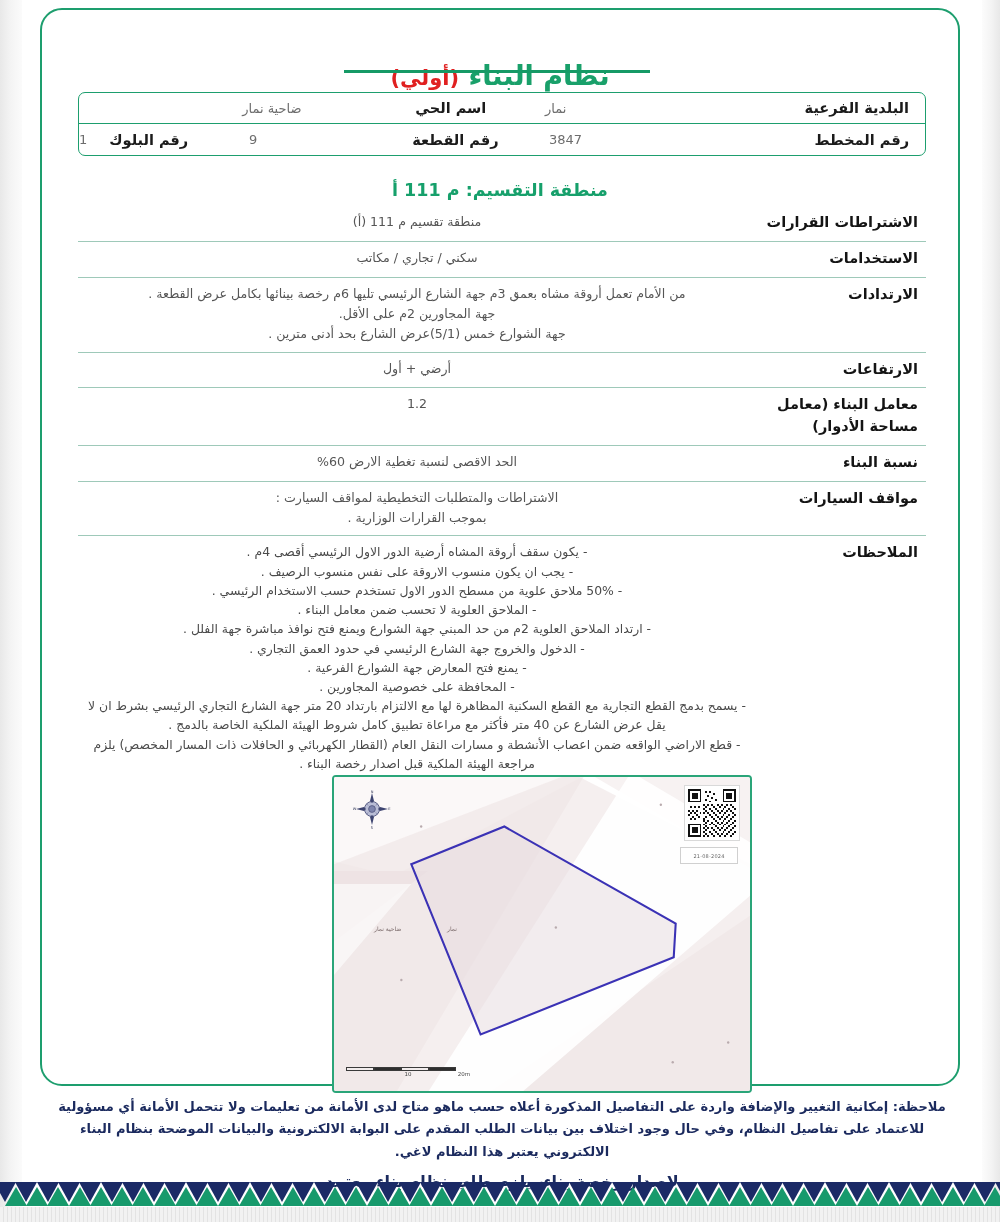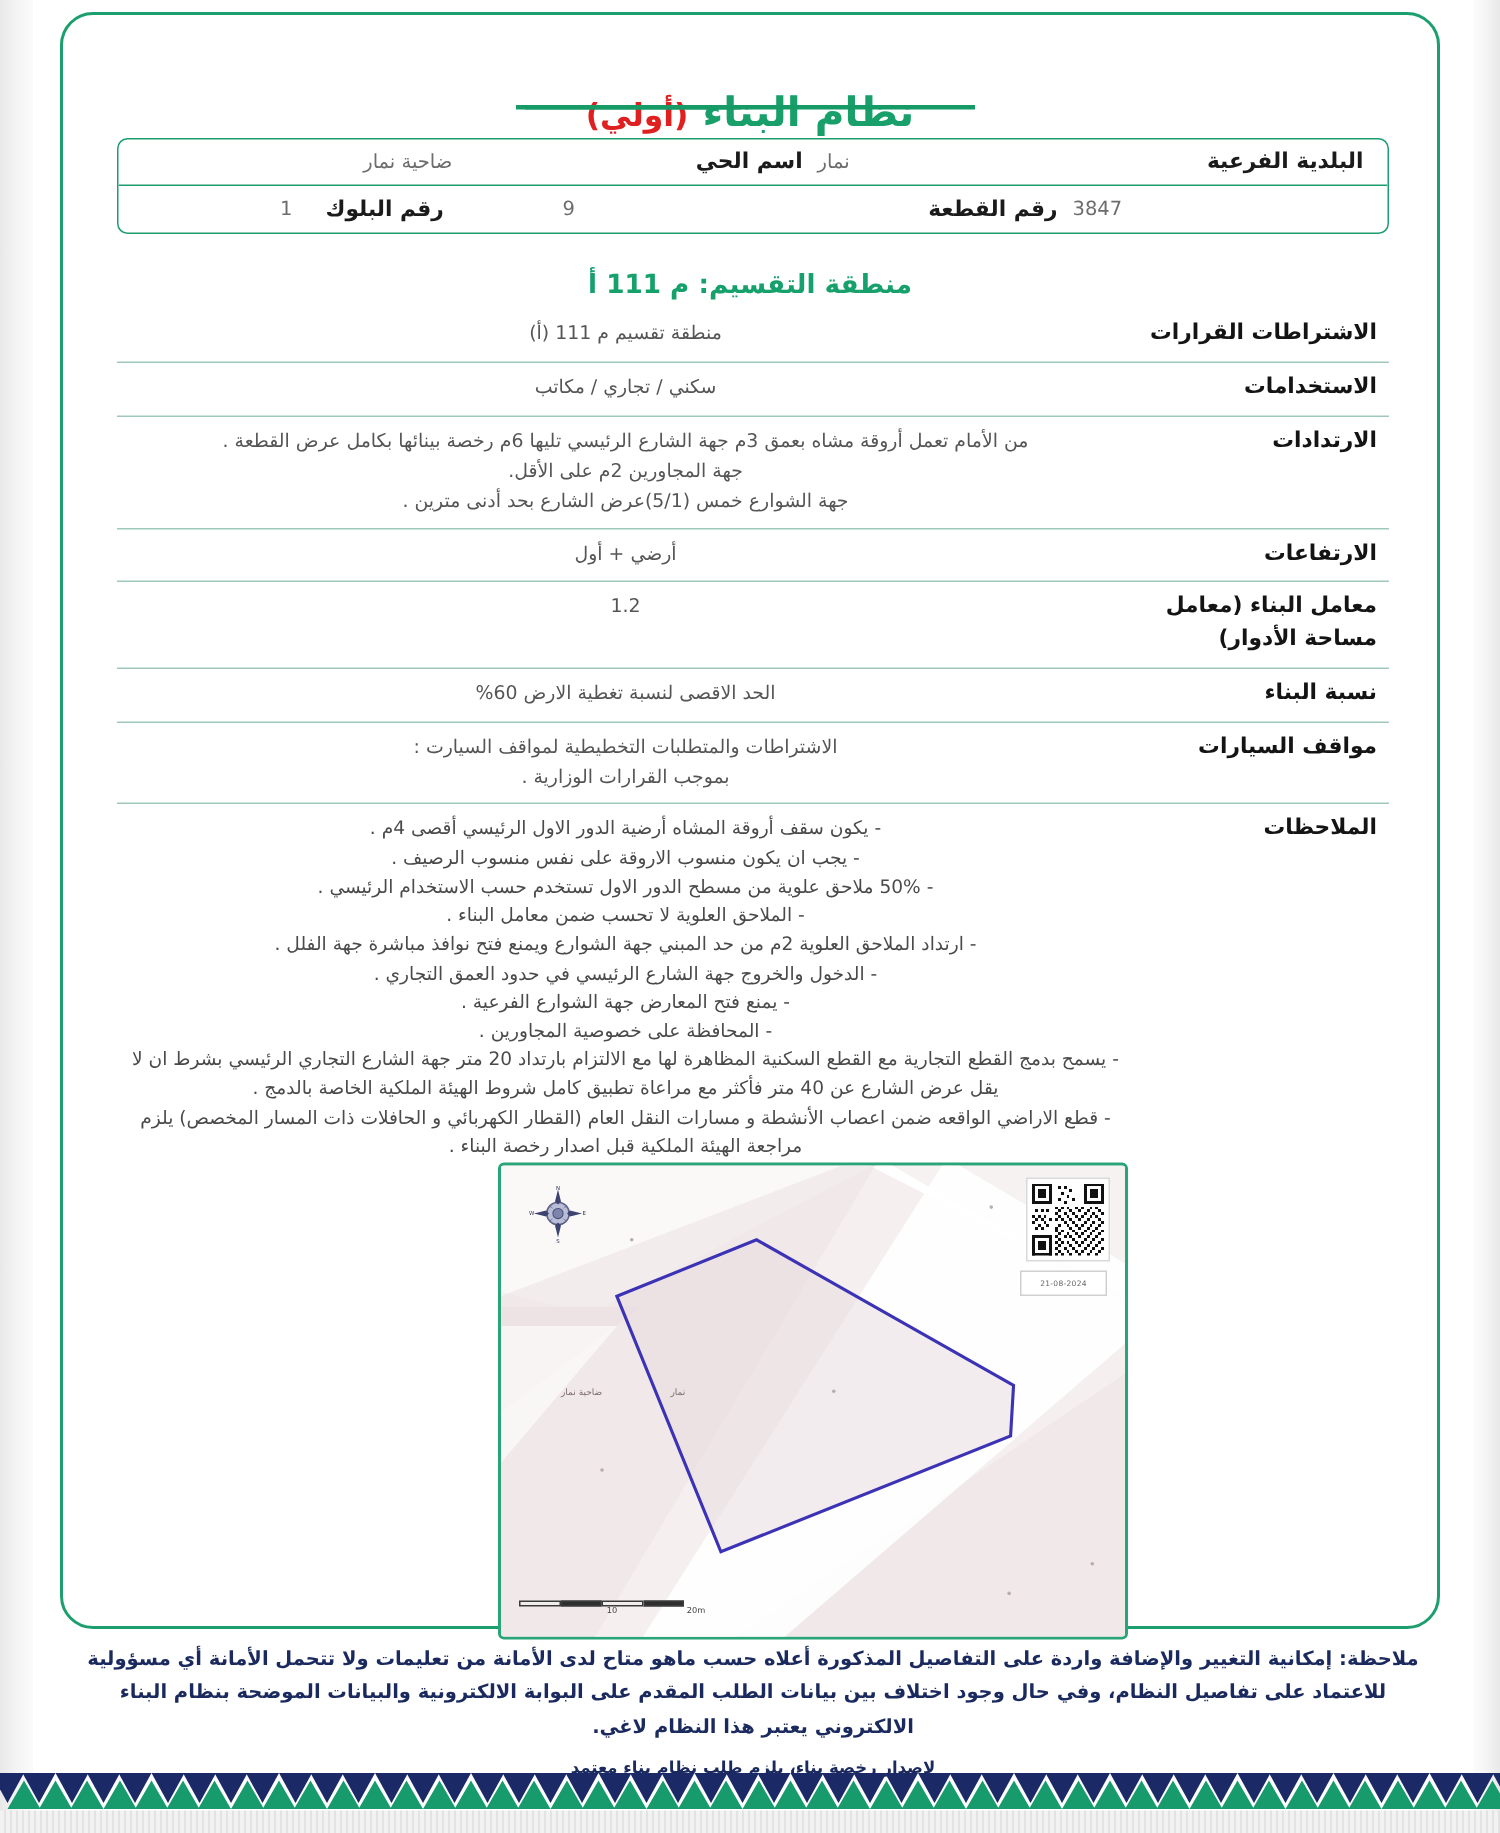--- a/index.html
+++ b/index.html
@@ -33,21 +33,21 @@
   
   .info-table{position:absolute;left:36px;top:82px;width:848px;
     border:1.6px solid #1d9e6e;border-radius:7px;box-sizing:border-box;overflow:hidden;}
   .info-row{display:flex;align-items:center;height:31px;box-sizing:border-box;}
   .info-row.first{border-bottom:1.4px solid #1d9e6e;}
   .ci{display:flex;align-items:center;height:100%;}
   .ci-lab{font-size:14.5px;font-weight:bold;color:#1b1b1b;white-space:nowrap;}
   .ci-val{font-size:13px;color:#6d6d6d;white-space:nowrap;}
   .c1{width:200px;padding-right:16px;}
   .c2{width:210px;justify-content:flex-end;padding-left:10px;}
-  .c3{width:190px;justify-content:flex-start;}
+  .c3{width:190px;justify-content:center;}
   .c4{width:140px;justify-content:flex-end;padding-left:8px;}
   .c5{width:150px;justify-content:flex-end;}
   .c6{flex:1;justify-content:flex-start;padding-right:22px;}
 
   
   .zone-head{position:absolute;left:0;right:0;top:170px;text-align:center;
     font-size:17.5px;font-weight:bold;color:#16a06b;}
 
   
   .specs{position:absolute;left:36px;top:196px;width:848px;}
@@ -78,21 +78,21 @@
   .sb-seg{flex:1;border:.8px solid #3a3a3a;}
   .sb-seg.dark{background:#2e2e2e;}
   .sb-seg.light{background:#f2eded;}
   .sb-labels{position:relative;height:10px;font-size:5.5px;color:#444;}
   .sb-labels span{position:absolute;top:0;transform:translateX(50%);}
   .map-lbl{position:absolute;font-size:6px;color:#7a6a6a;white-space:nowrap;}
 
   
   .footer{position:absolute;left:36px;top:1096px;width:888px;text-align:center;}
   .f-note{font-size:13px;color:#1b2a5e;line-height:1.72;font-weight:bold;}
-  .f-sub{font-size:11px;color:#1b2a5e;margin-top:9px;font-weight:bold;}
+  .f-sub{font-size:16px;color:#1b2a5e;margin-top:9px;font-weight:bold;}
 
   .tri-border{position:absolute;left:0;bottom:14px;width:1000px;height:26px;overflow:hidden;}
   .tri{position:absolute;width:0;height:0;}
   .tri.down{border-left:11px solid transparent;border-right:11px solid transparent;
     border-top:20px solid #1b2a66;top:0;}
   .tri.up{border-left:11px solid transparent;border-right:11px solid transparent;
     border-bottom:19px solid #179a6c;bottom:2px;}
   .bottom-strip{position:absolute;left:0;bottom:0;width:1000px;height:15px;
     background:repeating-linear-gradient(90deg,#f2f2f2 0 3px,#e3e3e3 3px 4px);}
 </style>
@@ -125,20 +125,23 @@
         <div class="ci c3">
           <span class="ci-lab">اسم الحي</span>
         </div>
         <div class="ci c4">
           <span class="ci-val">ضاحية نمار</span>
         </div>
         <div class="ci c5"></div>
         <div class="ci c6"></div>
       </div>
       <div class="info-row">
+        <div class="ci c1">
+          <span class="ci-lab">رقم المخطط</span>
+        </div>
         <div class="ci c2">
           <span class="ci-val">3847</span>
         </div>
         <div class="ci c3">
           <span class="ci-lab">رقم القطعة</span>
         </div>
         <div class="ci c4">
           <span class="ci-val">9</span>
         </div>
         <div class="ci c5">

